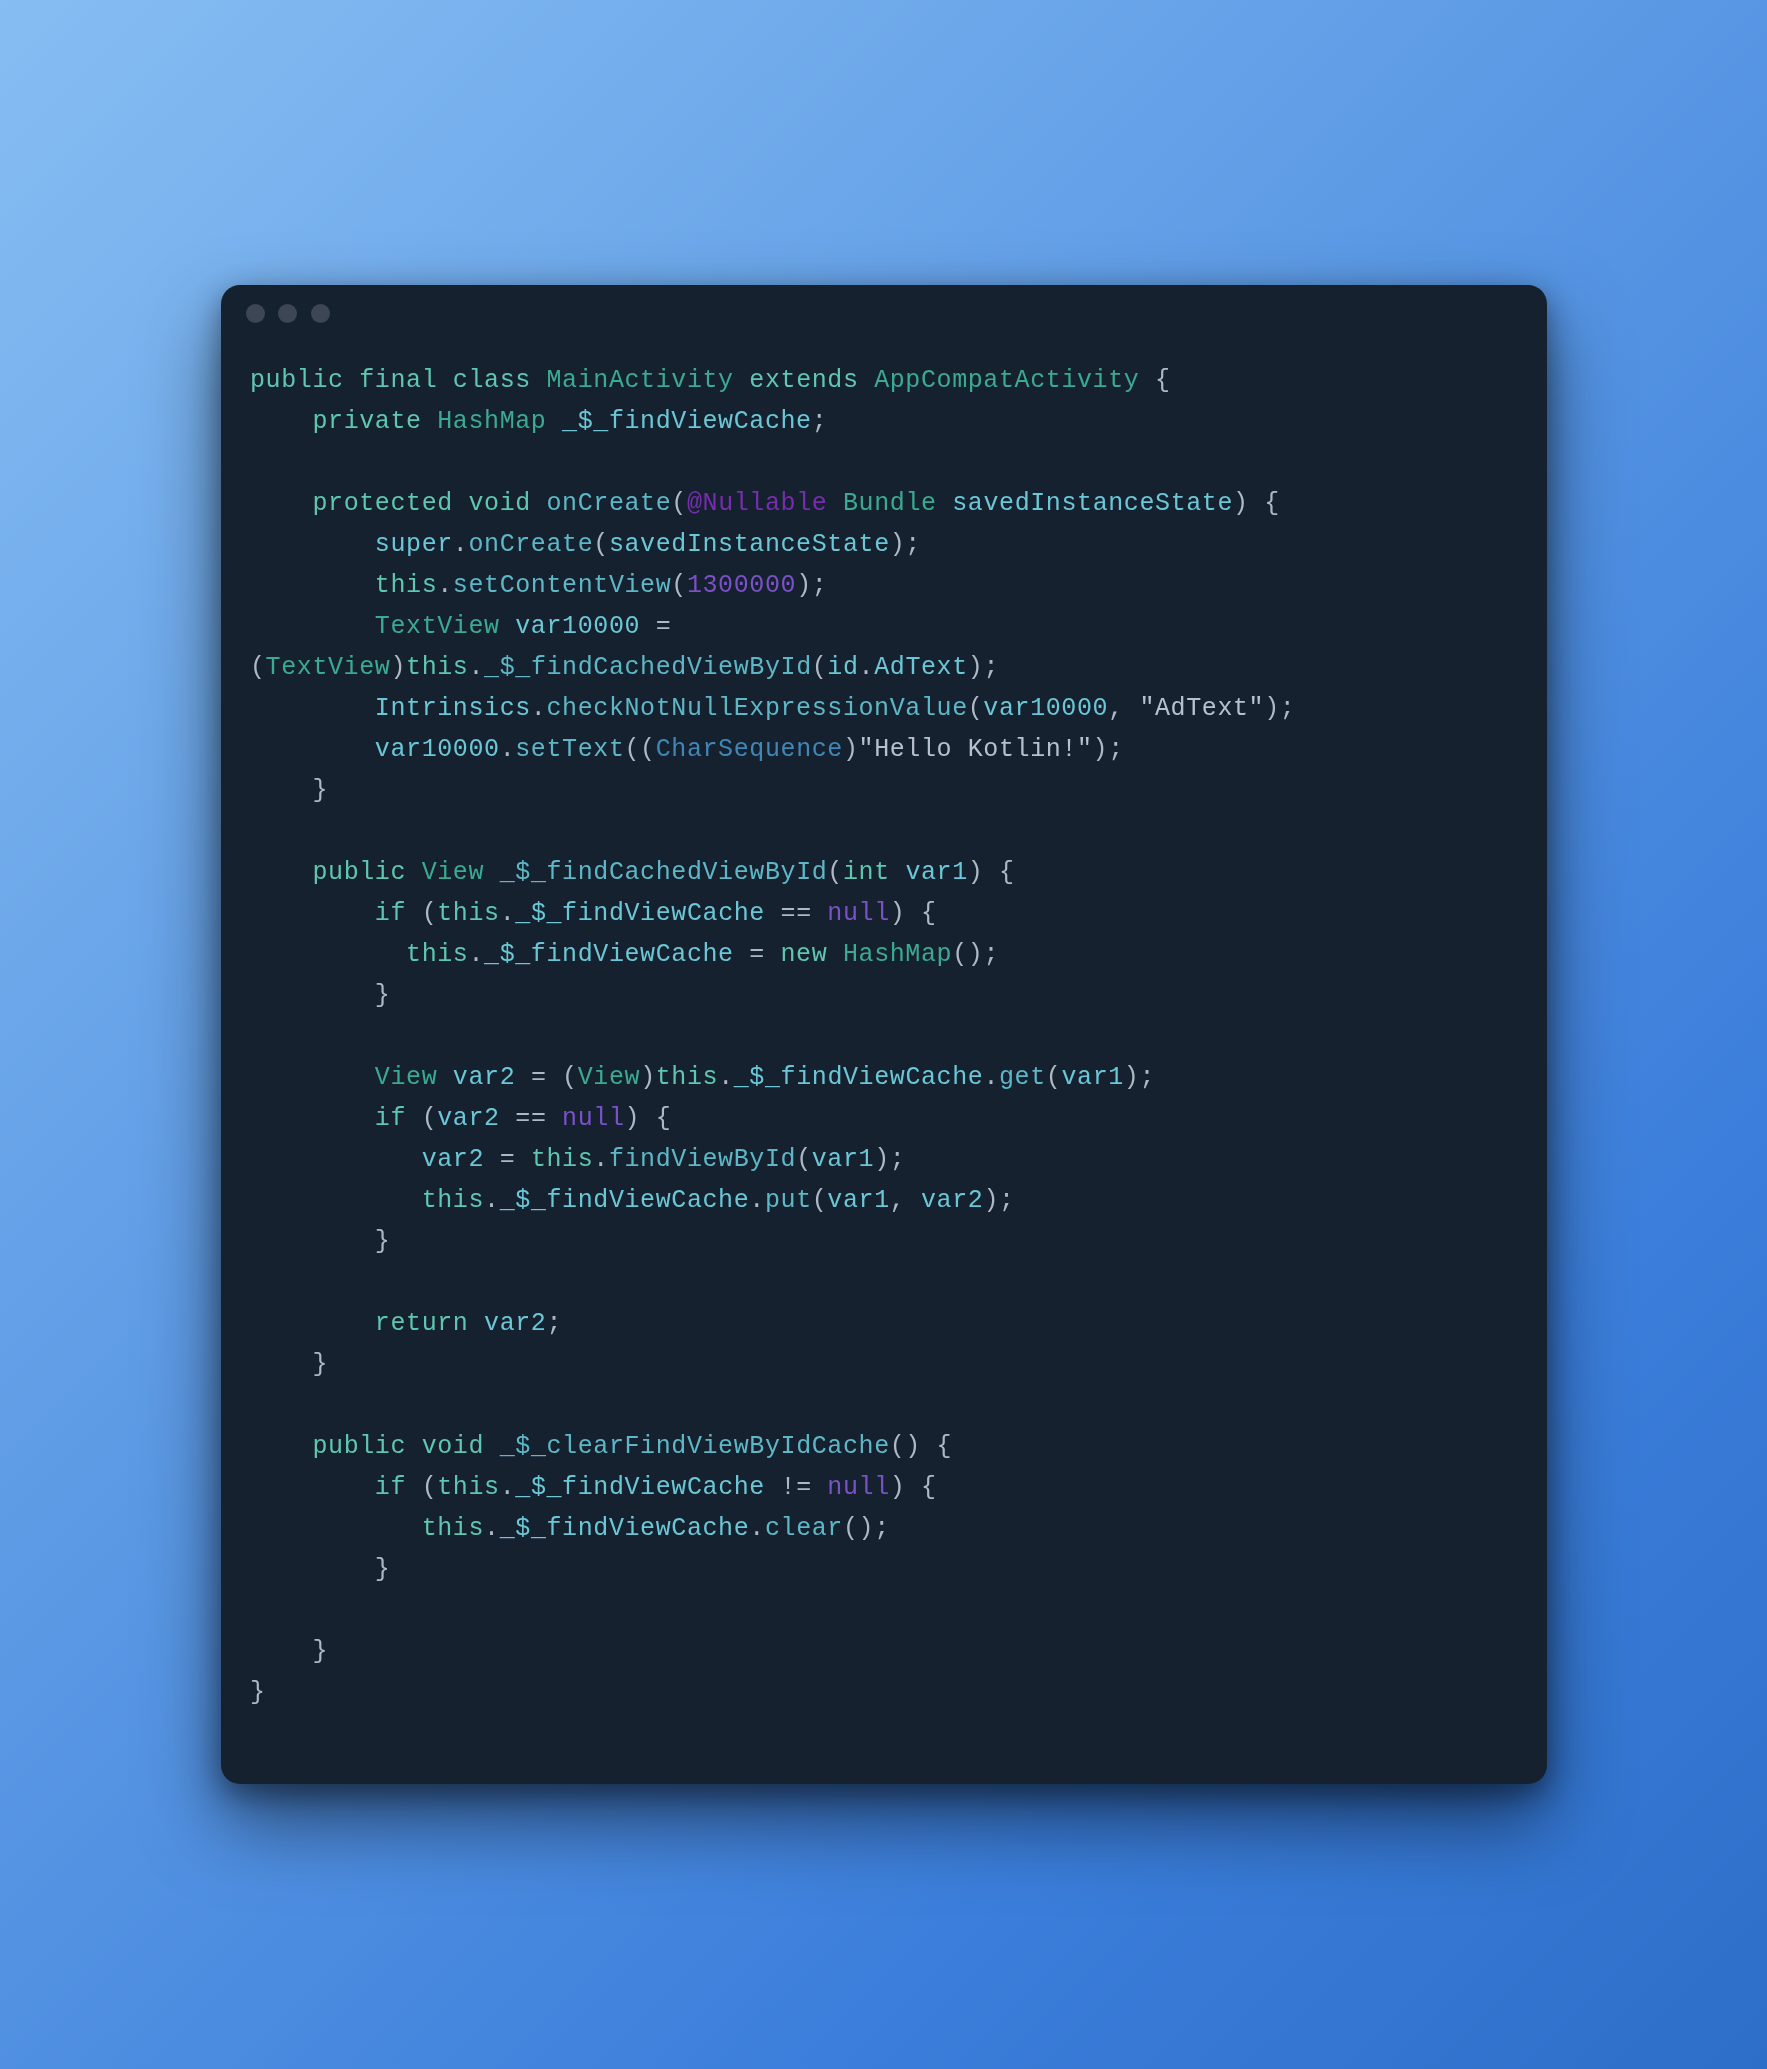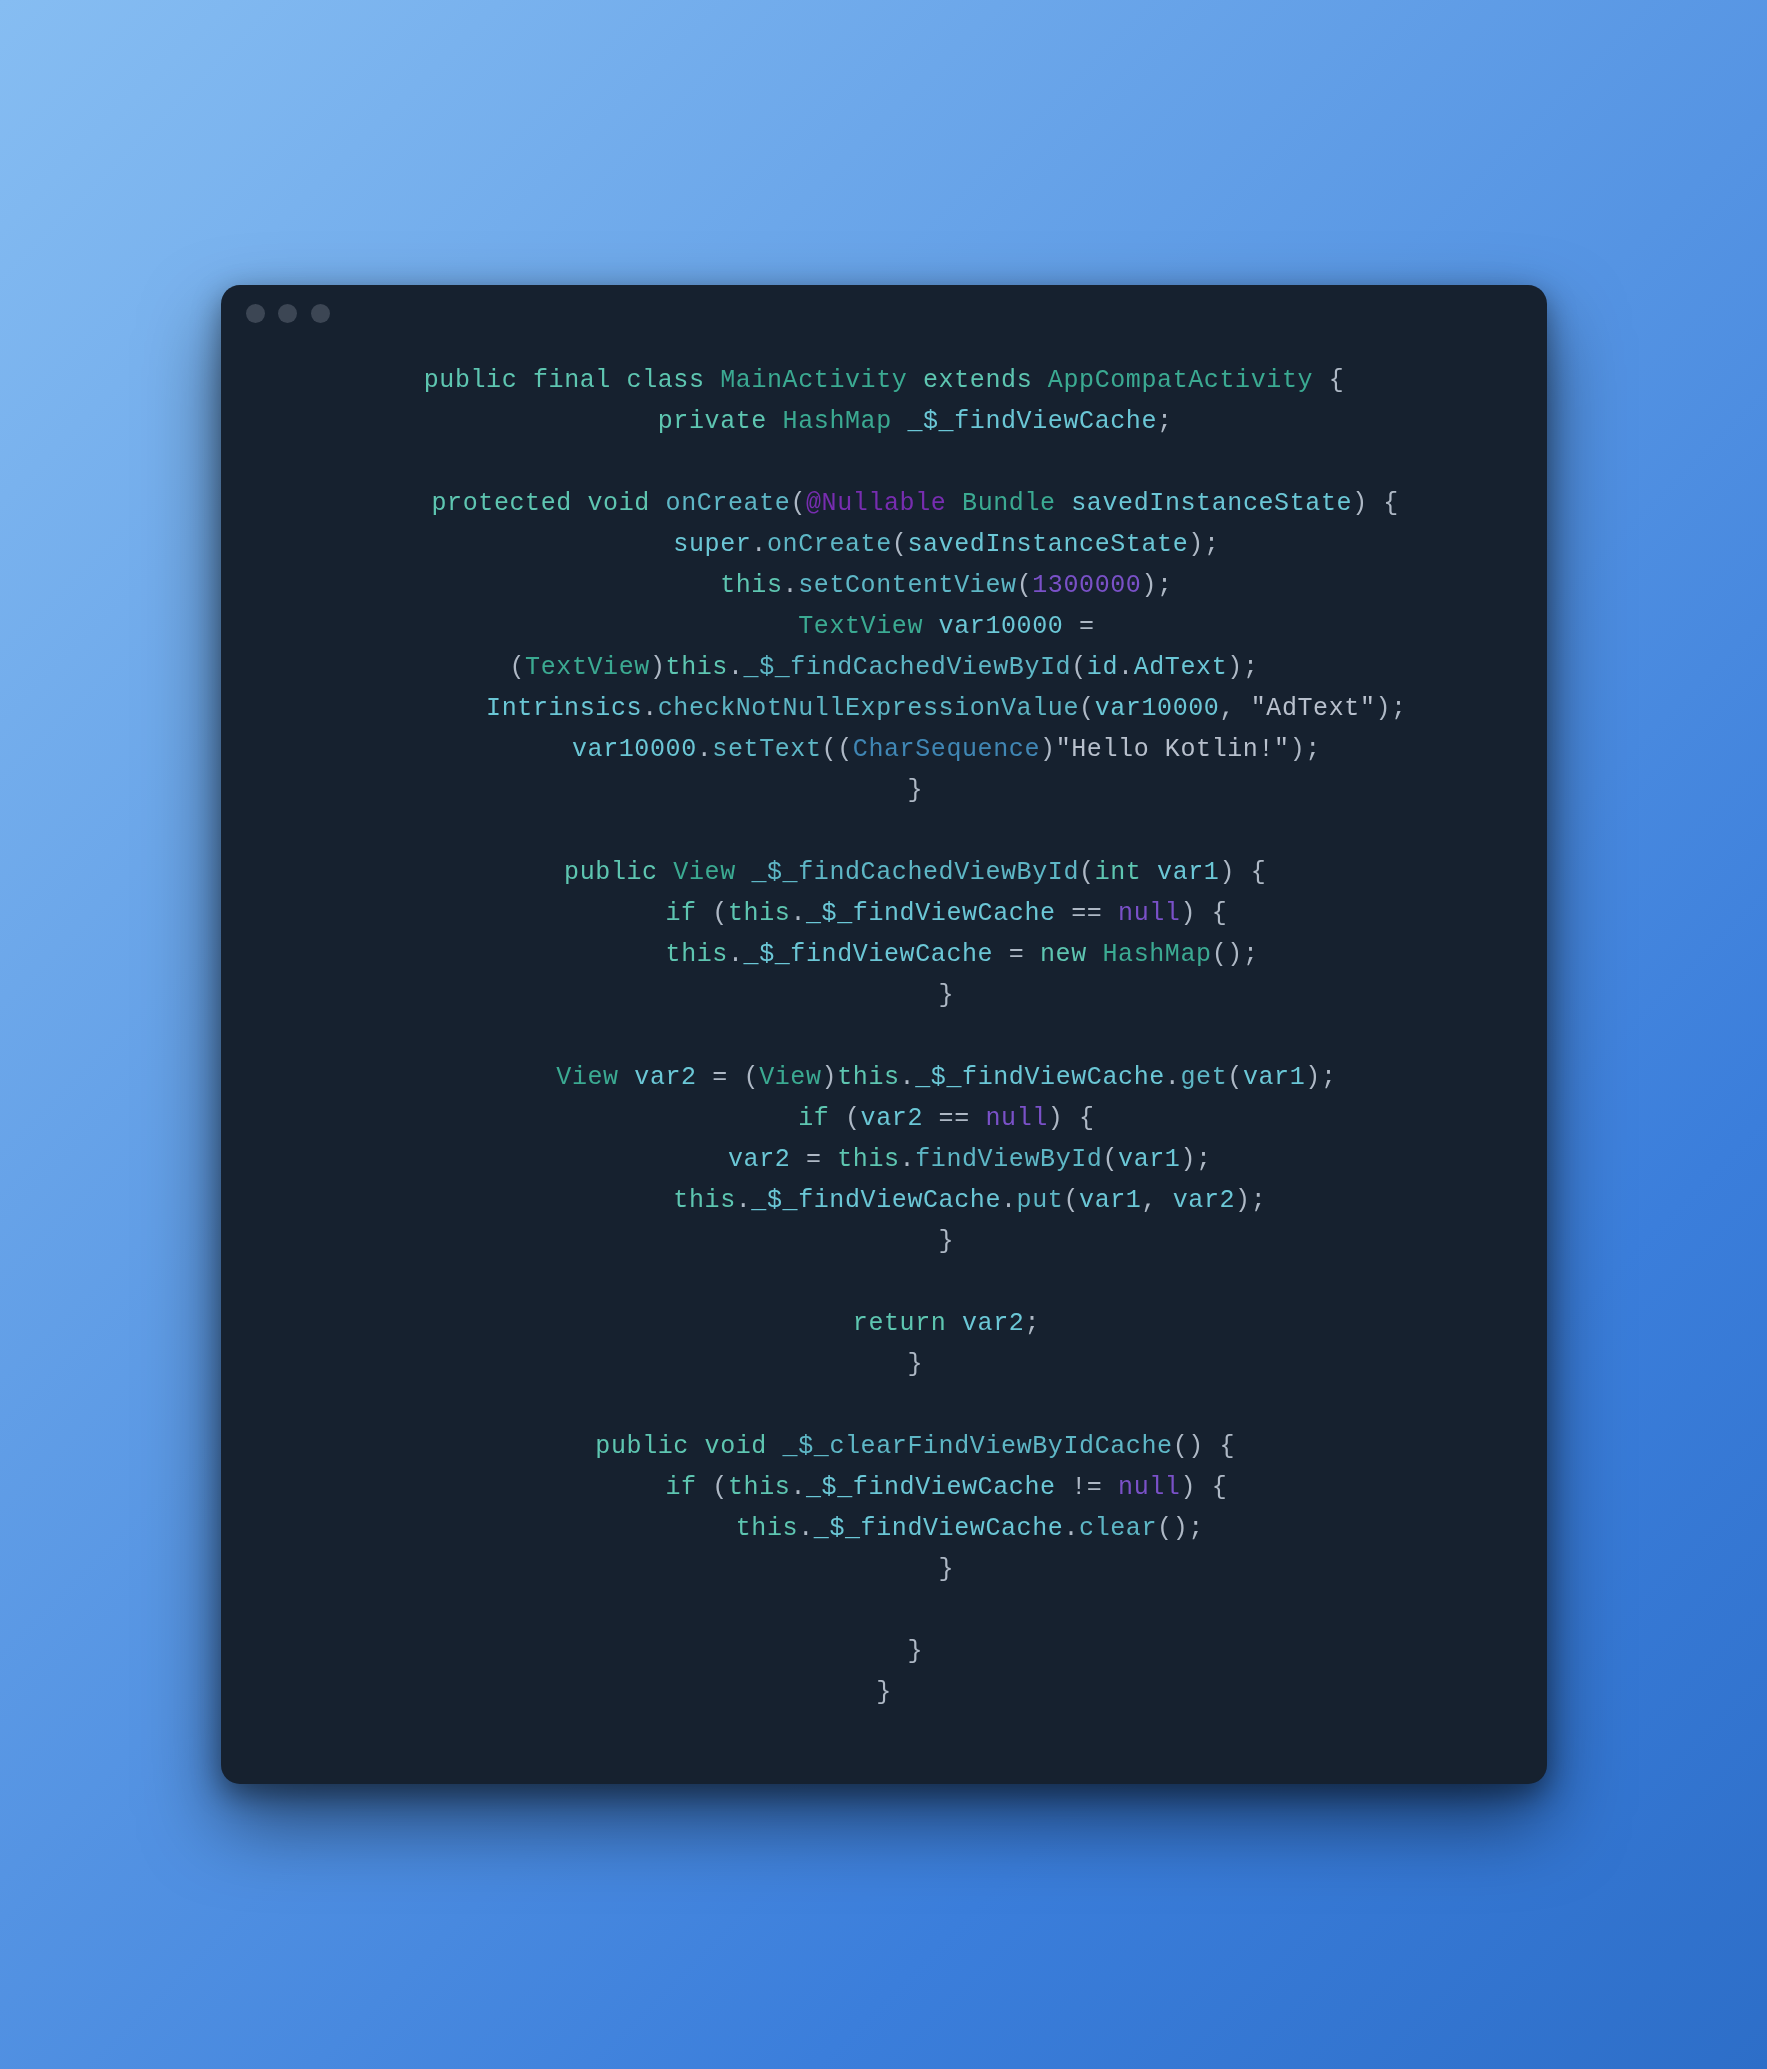--- a/index.html
+++ b/index.html
@@ -38,21 +38,20 @@
     border-radius: 50%;
     background: #3c4654;
   }
   .code {
     padding: 19px 29px 19px 29px;
     font-size: 25px;
     line-height: 41px;
     white-space: pre;
     letter-spacing: 0.6px;
     color: #aeb8c5;
-    text-align: center;
   }
   .kw   { color: #5ec6b1; }   
   .type { color: #3baa92; }   
   .annot{ color: #772db0; }   
   .id   { color: #6bc7d6; }   
   .method { color: #5eb7c6; } 
   .field  { color: #4087b5; } 
   .num  { color: #7a51c8; }   
   .null { color: #7a51c8; }   
   .str  { color: #b8c0cd; }   

